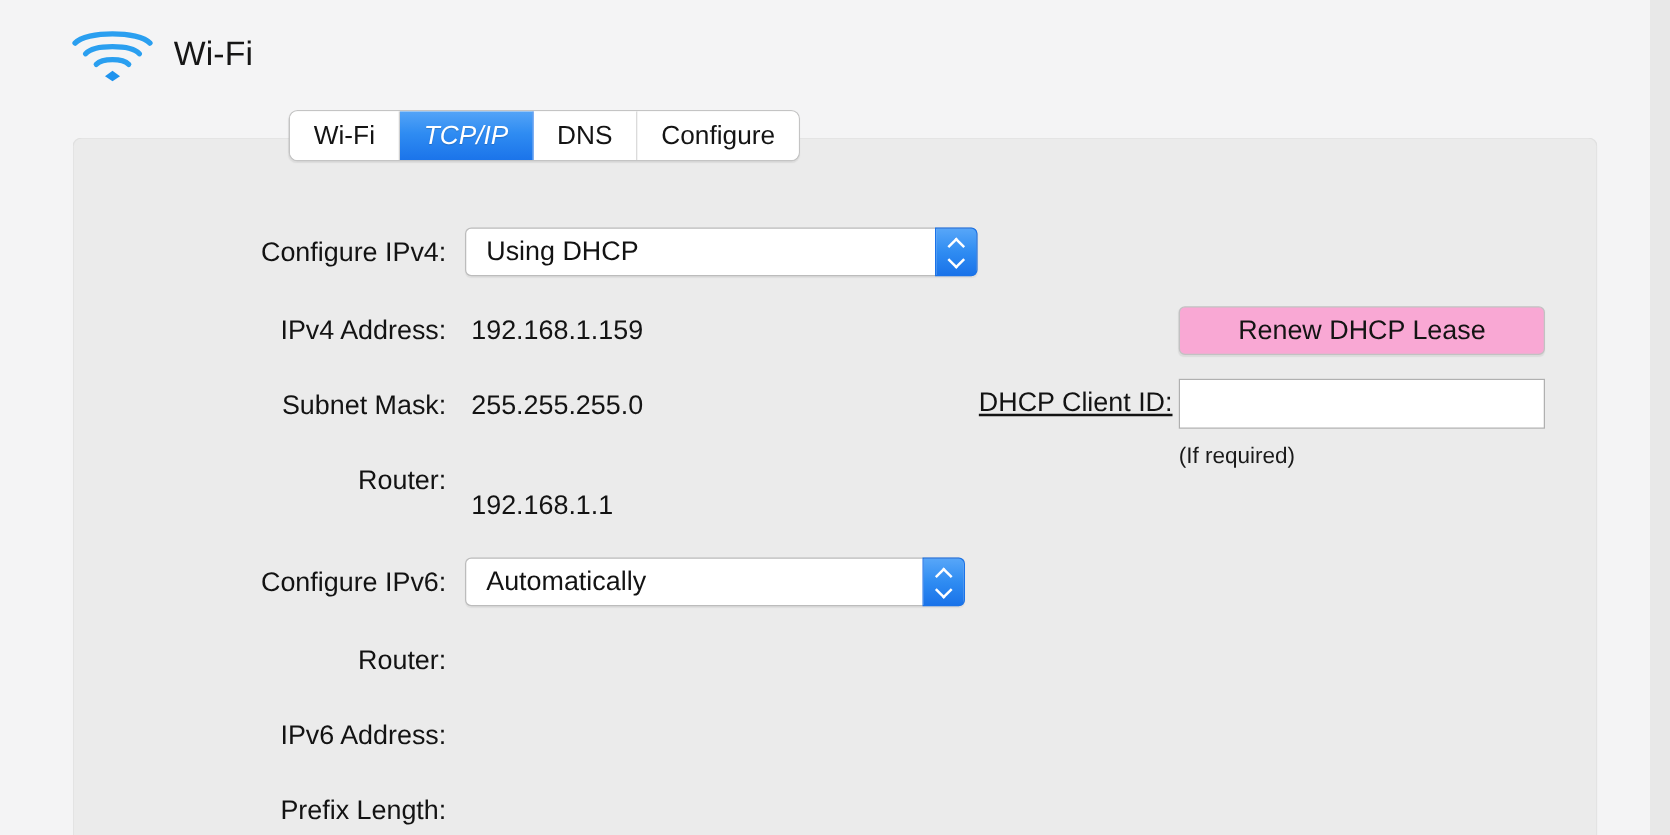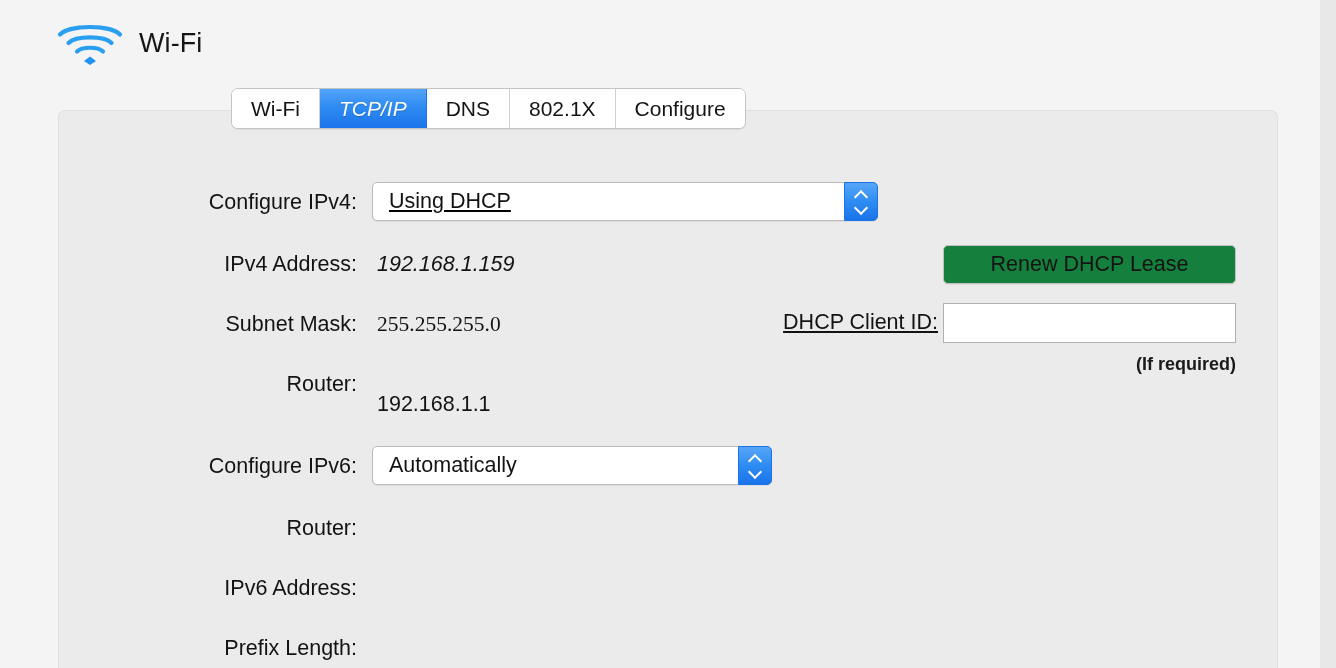--- a/index.html
+++ b/index.html
@@ -182,21 +182,21 @@
     border-top: none;
     border-right: 2.4px solid #ffffff;
     border-bottom: 2.4px solid #ffffff;
     top: -1px;
   }
   .chev-gap { height: 5px; }
 
   
   .push-button {
     position: absolute;
-    background: #15803d;
+    background: #f9a8d4;
     border: 1px solid #c2c2c2;
     border-radius: 5px;
     box-sizing: border-box;
     box-shadow: 0 1px 1px rgba(0,0,0,0.07);
     display: flex;
     align-items: center;
     justify-content: center;
     font-size: 21.5px;
     color: #141414;
     white-space: nowrap;
@@ -211,23 +211,22 @@
     font-family: "Liberation Sans", sans-serif;
     font-size: 20px;
     color: #131313;
     padding: 0 6px;
     outline: none;
   }
   .hint {
     position: absolute;
     font-size: 18px;
     color: #1a1a1a;
-    text-align: right;
-    white-space: nowrap;
-    font-weight: bold;
+    text-align: left;
+    white-space: nowrap;
   }
 </style>
 </head>
 <body>
 
 <div class="right-band"></div>
 
 <div class="header">
   <div class="wifi-icon">
     <svg width="66" height="46" viewBox="0 0 66 46" xmlns="http://www.w3.org/2000/svg">
@@ -241,39 +240,38 @@
   </div>
   <div class="header-title">Wi-Fi</div>
 </div>
 
 <div class="panel"></div>
 
 <div class="tabbar">
   <div class="tab">Wi-Fi</div>
   <div class="tab selected">TCP/IP</div>
   <div class="tab">DNS</div>
-  <div class="tab">802.1X</div>
   <div class="tab">Configure</div>
 </div>
 
 <div class="row-label lbl" style="top:190px;">Configure IPv4:</div>
-<div class="popup" style="left:372px; top:182px; width:506px;text-decoration:underline;">
+<div class="popup" style="left:372px; top:182px; width:410px;">
   <span class="popup-text">Using DHCP</span>
   <span class="popup-stepper">
     <span class="chev"></span>
     <span class="chev-gap"></span>
     <span class="chev down"></span>
   </span>
 </div>
 
 <div class="row-label lbl" style="top:252px;">IPv4 Address:</div>
-<div class="row-value val" style="top:252px;font-style:italic;">192.168.1.159</div>
+<div class="row-value val" style="top:252px;">192.168.1.159</div>
 
 <div class="row-label lbl" style="top:312px;">Subnet Mask:</div>
-<div class="row-value val" style="top:312px;font-family:Liberation Serif, serif;">255.255.255.0</div>
+<div class="row-value val" style="top:312px;">255.255.255.0</div>
 
 <div class="row-label lbl" style="top:372px;">Router:</div>
 <div class="row-value val" style="top:392px;">192.168.1.1</div>
 
 <div class="push-button" style="left:943px; top:245px; width:293px; height:39px;">Renew DHCP Lease</div>
 
 <div class="row-label" style="top:310px; right:398px; width:420px;text-decoration:underline;">DHCP Client ID:</div>
 <input class="text-field" style="left: 943px; top: 303px; width: 293px; height: 40px;" placeholder="">
 <div class="hint" style="left:943px; top:354px; width:293px;">(If required)</div>
 

